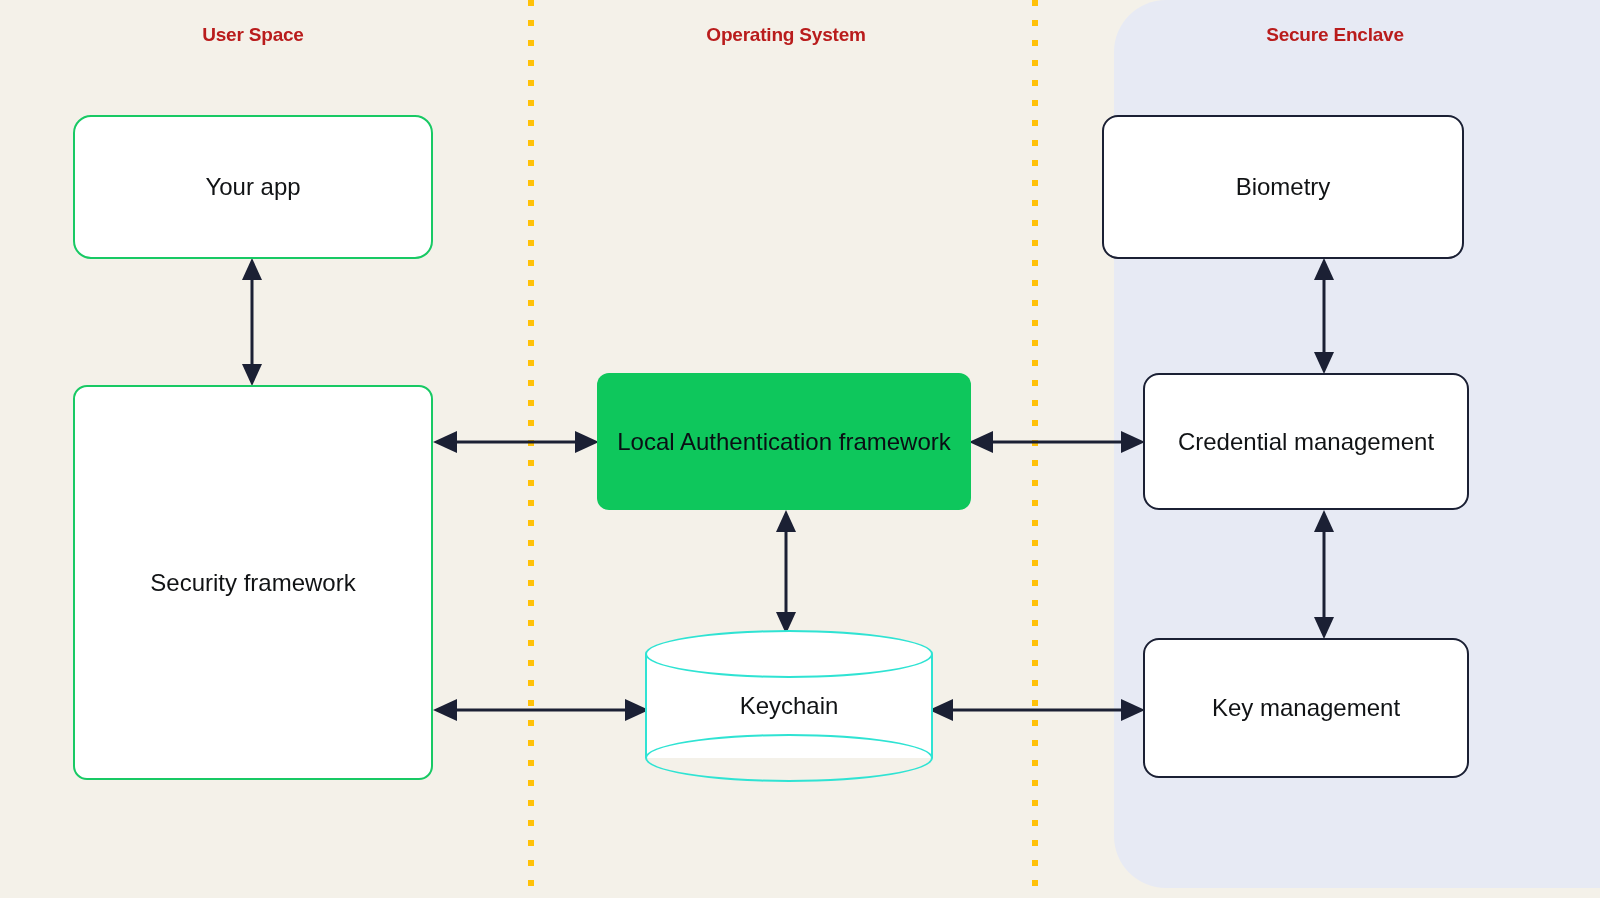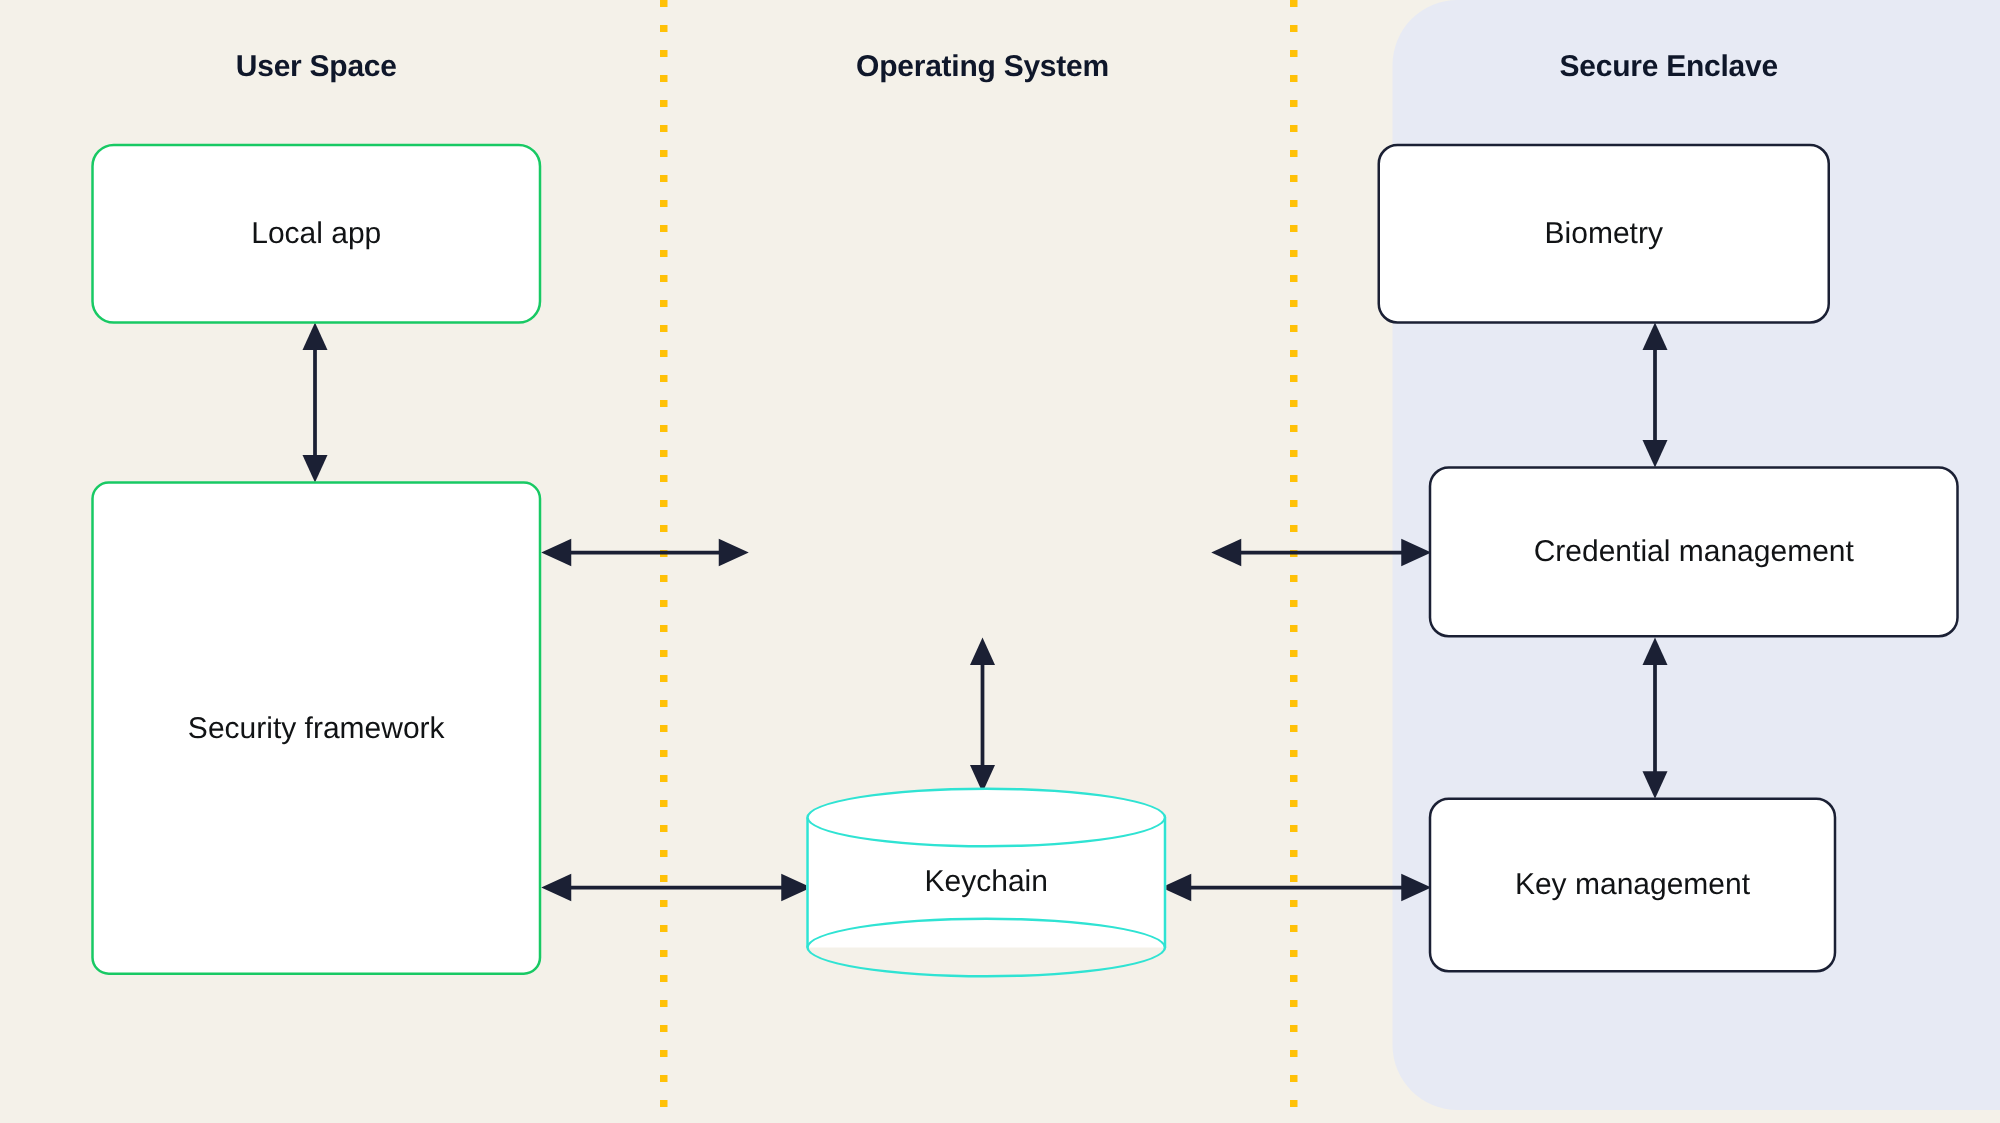--- a/index.html
+++ b/index.html
@@ -38,24 +38,24 @@
     background-image: linear-gradient(to bottom, #ffc107 0 6px, rgba(0,0,0,0) 6px 20px);
     background-size: 6px 20px;
     background-repeat: repeat-y;
   }
   .divider.left  { left: 528px; }
   .divider.right { left: 1032px; }
 
   
   .col-title {
     position: absolute;
-    top: 40px;
-    font-size: 24px;
+    top: 24px;
+    font-size: 19px;
     font-weight: bold;
-    color: #0f172a;
+    color: #b91c1c;
     text-align: center;
     letter-spacing: -0.2px;
     white-space: nowrap;
   }
   .col-title.c1 { left: 73px;   width: 360px; }
   .col-title.c2 { left: 600px;  width: 372px; }
   .col-title.c3 { left: 1149px; width: 372px; }
 
   
   .node {
@@ -87,21 +87,21 @@
     border: none;
     border-radius: 12px;
     color: #0a0f14;
   }
 
   
   #node-your-app          { left: 73px;   top: 115px; width: 360px; height: 144px; }
   #node-security-fw       { left: 73px;   top: 385px; width: 360px; height: 395px; border-radius: 14px; }
   #node-la-framework      { left: 597px;  top: 373px; width: 374px; height: 137px; }
   #node-biometry          { left: 1102px; top: 115px; width: 362px; height: 144px; }
-  #node-credential-mgmt   { left: 1143px; top: 373px; width: 424px; height: 137px; }
+  #node-credential-mgmt   { left: 1143px; top: 373px; width: 326px; height: 137px; }
   #node-key-mgmt          { left: 1143px; top: 638px; width: 326px; height: 140px; }
 
   
   .cylinder {
     position: absolute;
     left: 645px;
     top: 630px;
     width: 288px;
     height: 152px;
   }
@@ -216,24 +216,25 @@
   </div>
 
   <div class="arrow" style="left:1302px; top:510px;">
     <svg width="44" height="129" viewBox="0 0 44 129">
       <line x1="22" y1="16" x2="22" y2="113" stroke="#1b2034" stroke-width="3"></line>
       <polygon points="22,0 32,22 12,22" fill="#1b2034"></polygon>
       <polygon points="22,129 32,107 12,107" fill="#1b2034"></polygon>
     </svg>
   </div>
 
-  <div class="node green-outline" id="node-your-app">Local app</div>
+  <div class="node green-outline" id="node-your-app">Your app</div>
 
   <div class="node green-outline big" id="node-security-fw">Security framework</div>
 
+  <div class="node green-fill" id="node-la-framework">Local Authentication framework</div>
 
   <div class="cylinder">
     <div class="body"></div>
     <div class="cap-bottom"></div>
     <div class="cap-top"></div>
     <div class="cyl-label">Keychain</div>
   </div>
 
   <div class="node navy-outline" id="node-biometry">Biometry</div>
 

